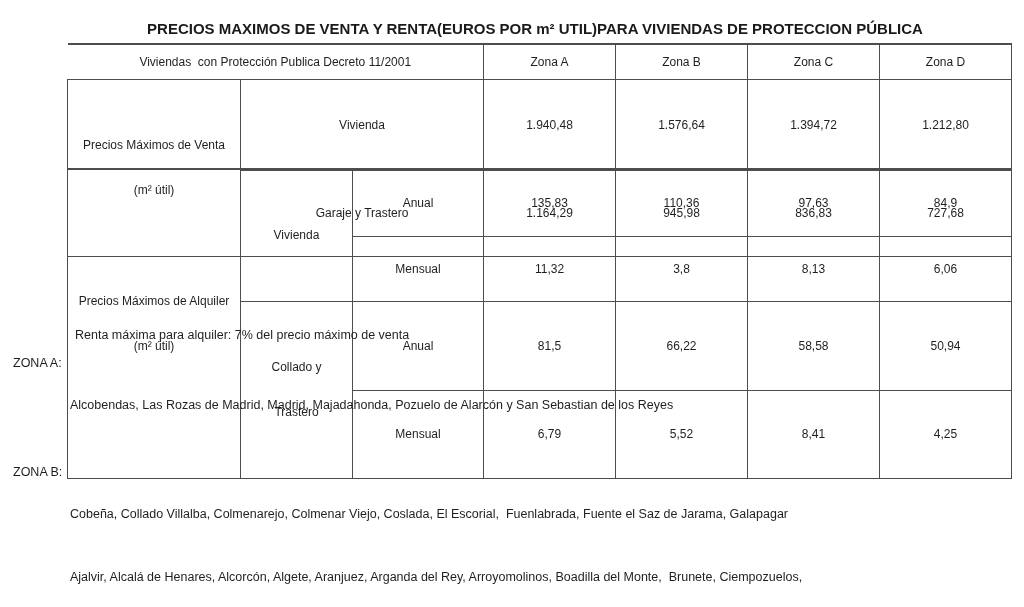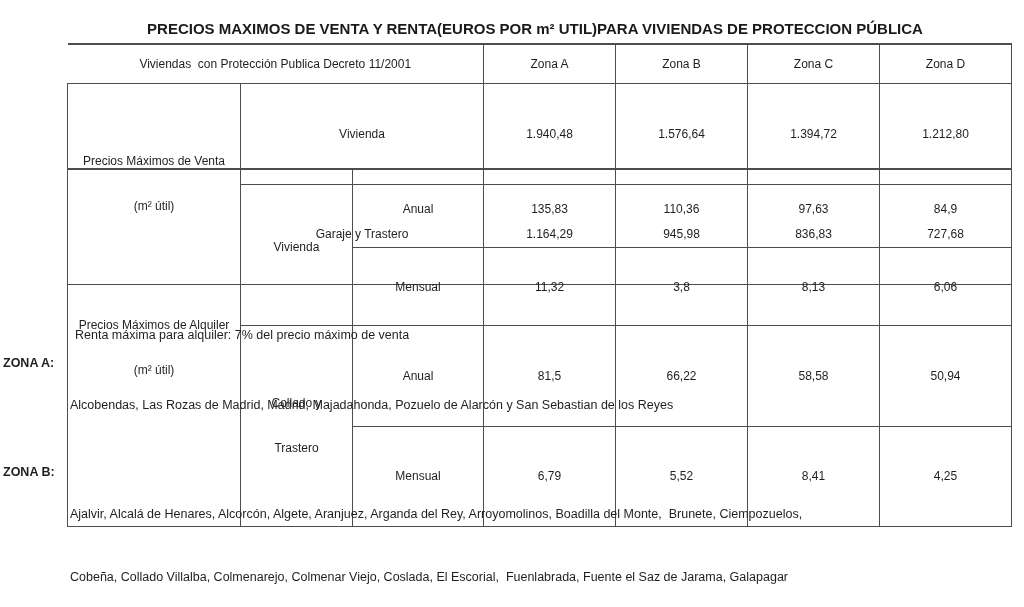--- a/index.html
+++ b/index.html
@@ -31,41 +31,41 @@
     table-layout: fixed;
   }
   #sale-table { top: 43px; }
   #rent-table { top: 168px; }
 
   .price-table td {
     border: 1px solid #4d4d4d;
     text-align: center;
     vertical-align: middle;
     font-size: 12px;
-    padding: 12px 2px;
+    padding: 0 2px;
     white-space: pre-wrap;
   }
   .price-table tr.toprow > td { border-top: 2px solid #4d4d4d; }
   #sale-table td.no-left-border { border-left: none; }
 
   .cell-2line { line-height: 15px; }
 
   .notes-area {
     position: absolute;
     top: 325px; left: 0; width: 1024px;
     font-size: 12.5px;
     line-height: 21px;
   }
   .renta-note { margin: 0 0 7px 75px; }
   .zone-block { display: flex; margin-bottom: 4px; }
   .zone-label {
     flex: none;
     width: 70px;
-    padding-left: 3px;
-    font-weight: bold;
+    padding-left: 13px;
+    font-weight: normal;
   }
   .zone-text { flex: 1; white-space: pre-wrap; }
   .zone-text div { min-height: 21px; }
 </style>
 </head>
 <body>
 
 <div class="page">
 
   <div class="doc-title">PRECIOS MAXIMOS DE VENTA Y RENTA(EUROS POR m² UTIL)PARA VIVIENDAS DE PROTECCION PÚBLICA</div>
@@ -176,22 +176,22 @@
     <div class="zone-block">
       <div class="zone-label">ZONA A:</div>
       <div class="zone-text">
         <div>Alcobendas, Las Rozas de Madrid, Madrid, Majadahonda, Pozuelo de Alarcón y San Sebastian de los Reyes</div>
       </div>
     </div>
 
     <div class="zone-block">
       <div class="zone-label">ZONA B:</div>
       <div class="zone-text">
+        <div>Cobeña, Collado Villalba, Colmenarejo, Colmenar Viejo, Coslada, El Escorial,  Fuenlabrada, Fuente el Saz de Jarama, Galapagar</div>
         <div>Ajalvir, Alcalá de Henares, Alcorcón, Algete, Aranjuez, Arganda del Rey, Arroyomolinos, Boadilla del Monte,  Brunete, Ciempozuelos,</div>
-        <div>Cobeña, Collado Villalba, Colmenarejo, Colmenar Viejo, Coslada, El Escorial,  Fuenlabrada, Fuente el Saz de Jarama, Galapagar</div>
         
         
         
         
       </div>
     </div>
 
   </div>
 </div>
 

